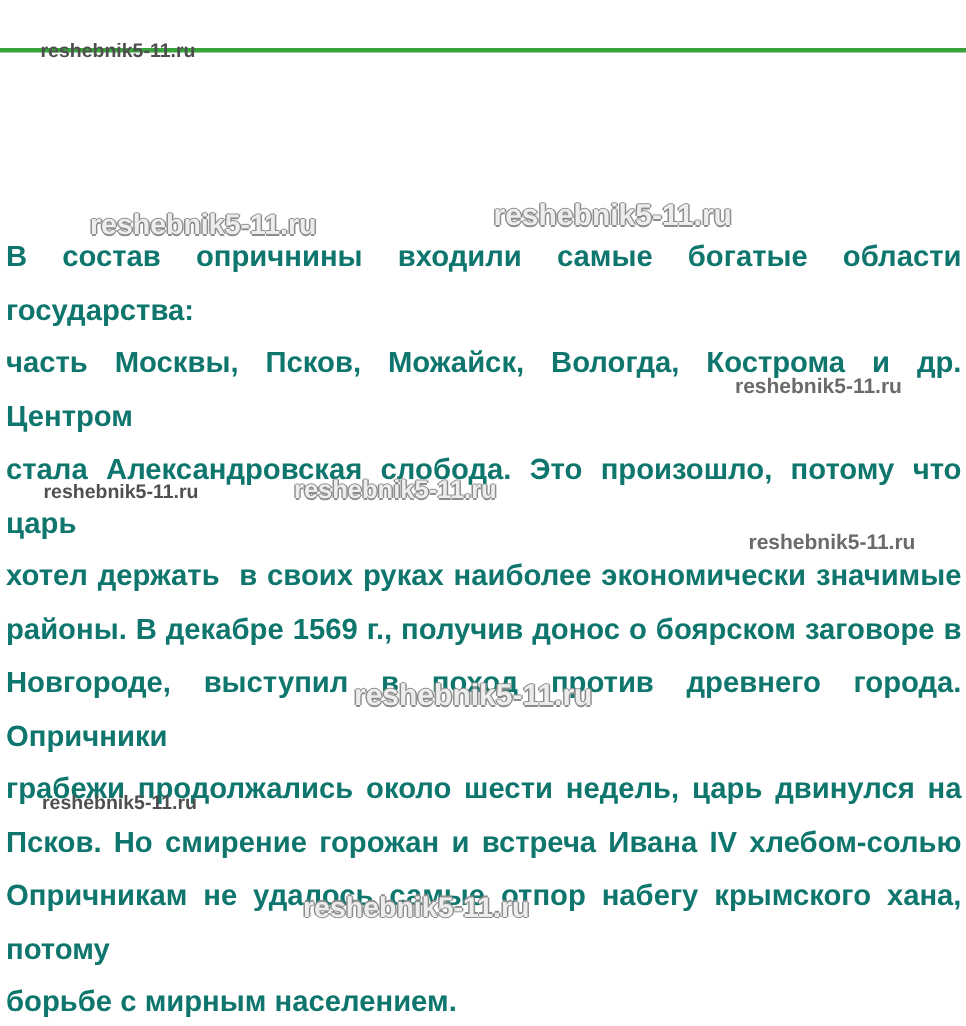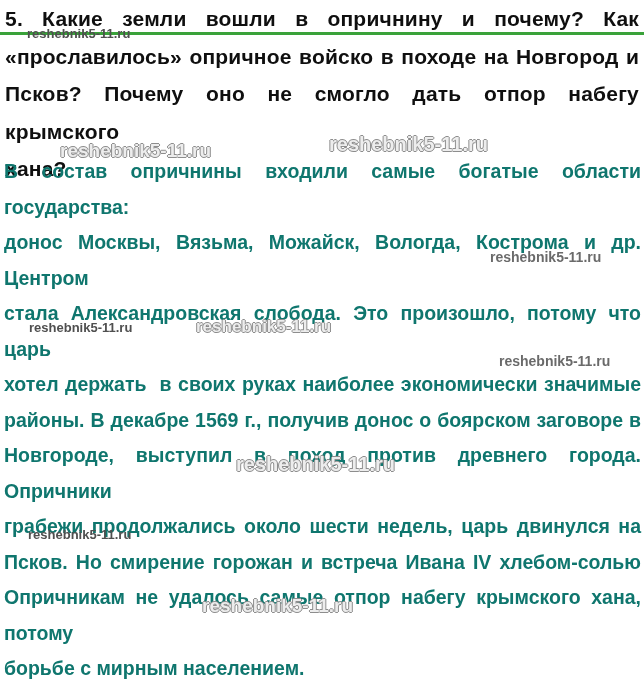--- a/index.html
+++ b/index.html
@@ -72,29 +72,23 @@
      -1px 0 0 #8d8d8d,
       0 1px 0 #8d8d8d,
       0 -1px 0 #8d8d8d;
   }
 </style>
 </head>
 <body>
 
 <div class="page">
   <div class="separator" style="background: rgb(58, 162, 58);"></div>
-  <div class="question" style="color: rgb(15, 15, 15);">
-      <div class="line">5. Какие земли вошли в опричнину и почему? Как</div>
-      <div class="line">«прославилось» опричное войско в походе на Новгород и</div>
-      <div class="line">Псков? Почему оно не смогло дать отпор набегу крымского</div>
-      <div class="line last">хана?</div>
-    </div>
   <div class="answer" style="color: #0f766e; font-weight: bold;">
       <div class="line">В состав опричнины входили самые богатые области государства:</div>
-      <div class="line">донос Москвы, Вязьма, Можайск, Вологда, Кострома и др. Центром</div>
+      <div class="line">часть Москвы, Псков, Можайск, Вологда, Кострома и др. Центром</div>
       <div class="line">стала Александровская слобода. Это произошло, потому что царь</div>
       <div class="line">хотел держать&nbsp; в своих руках наиболее экономически значимые</div>
       <div class="line">районы. В декабре 1569 г., получив донос о боярском заговоре в</div>
       <div class="line">Новгороде, выступил в поход против древнего города. Опричники</div>
       <div class="line">грабежи продолжались около шести недель, царь двинулся на</div>
       <div class="line">Псков. Но смирение горожан и встреча Ивана IV хлебом-солью</div>
       <div class="line">Опричникам не удалось самые отпор набегу крымского хана, потому</div>
       <div class="line last">борьбе с мирным населением.</div>
       <div class="line">что опричники не были хорошими воинами, а были хороши лишь в</div>
     </div>

